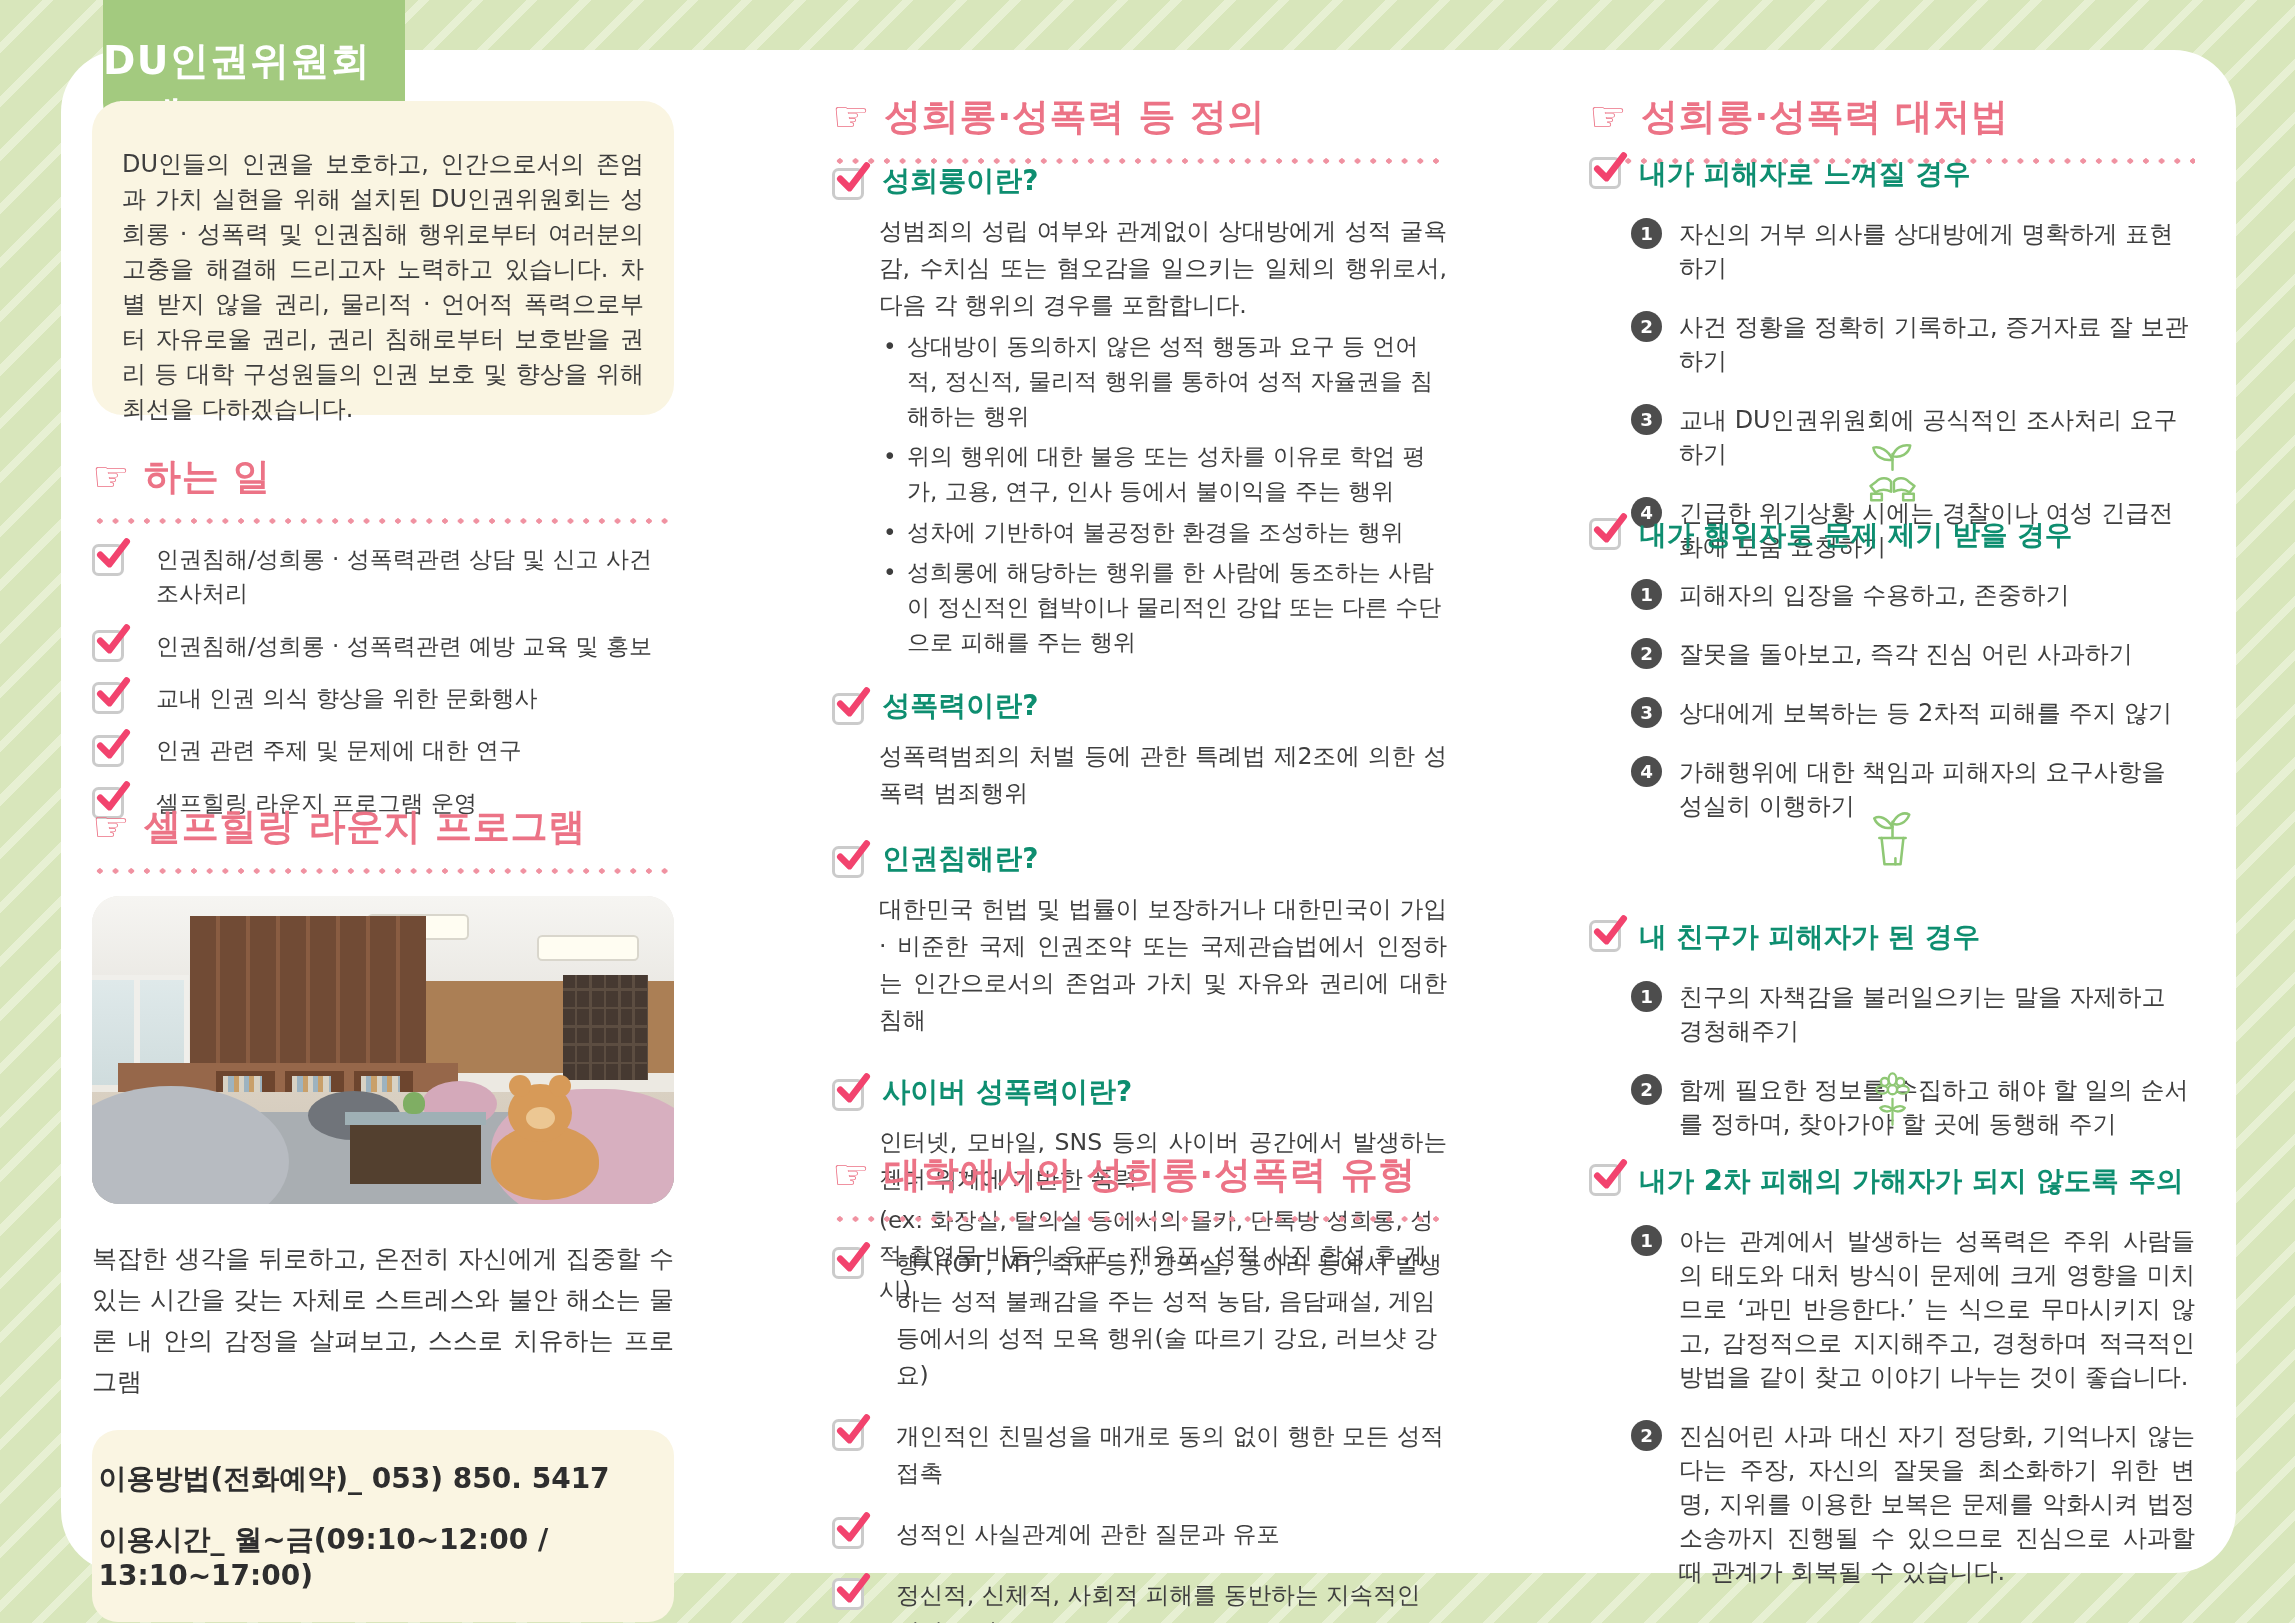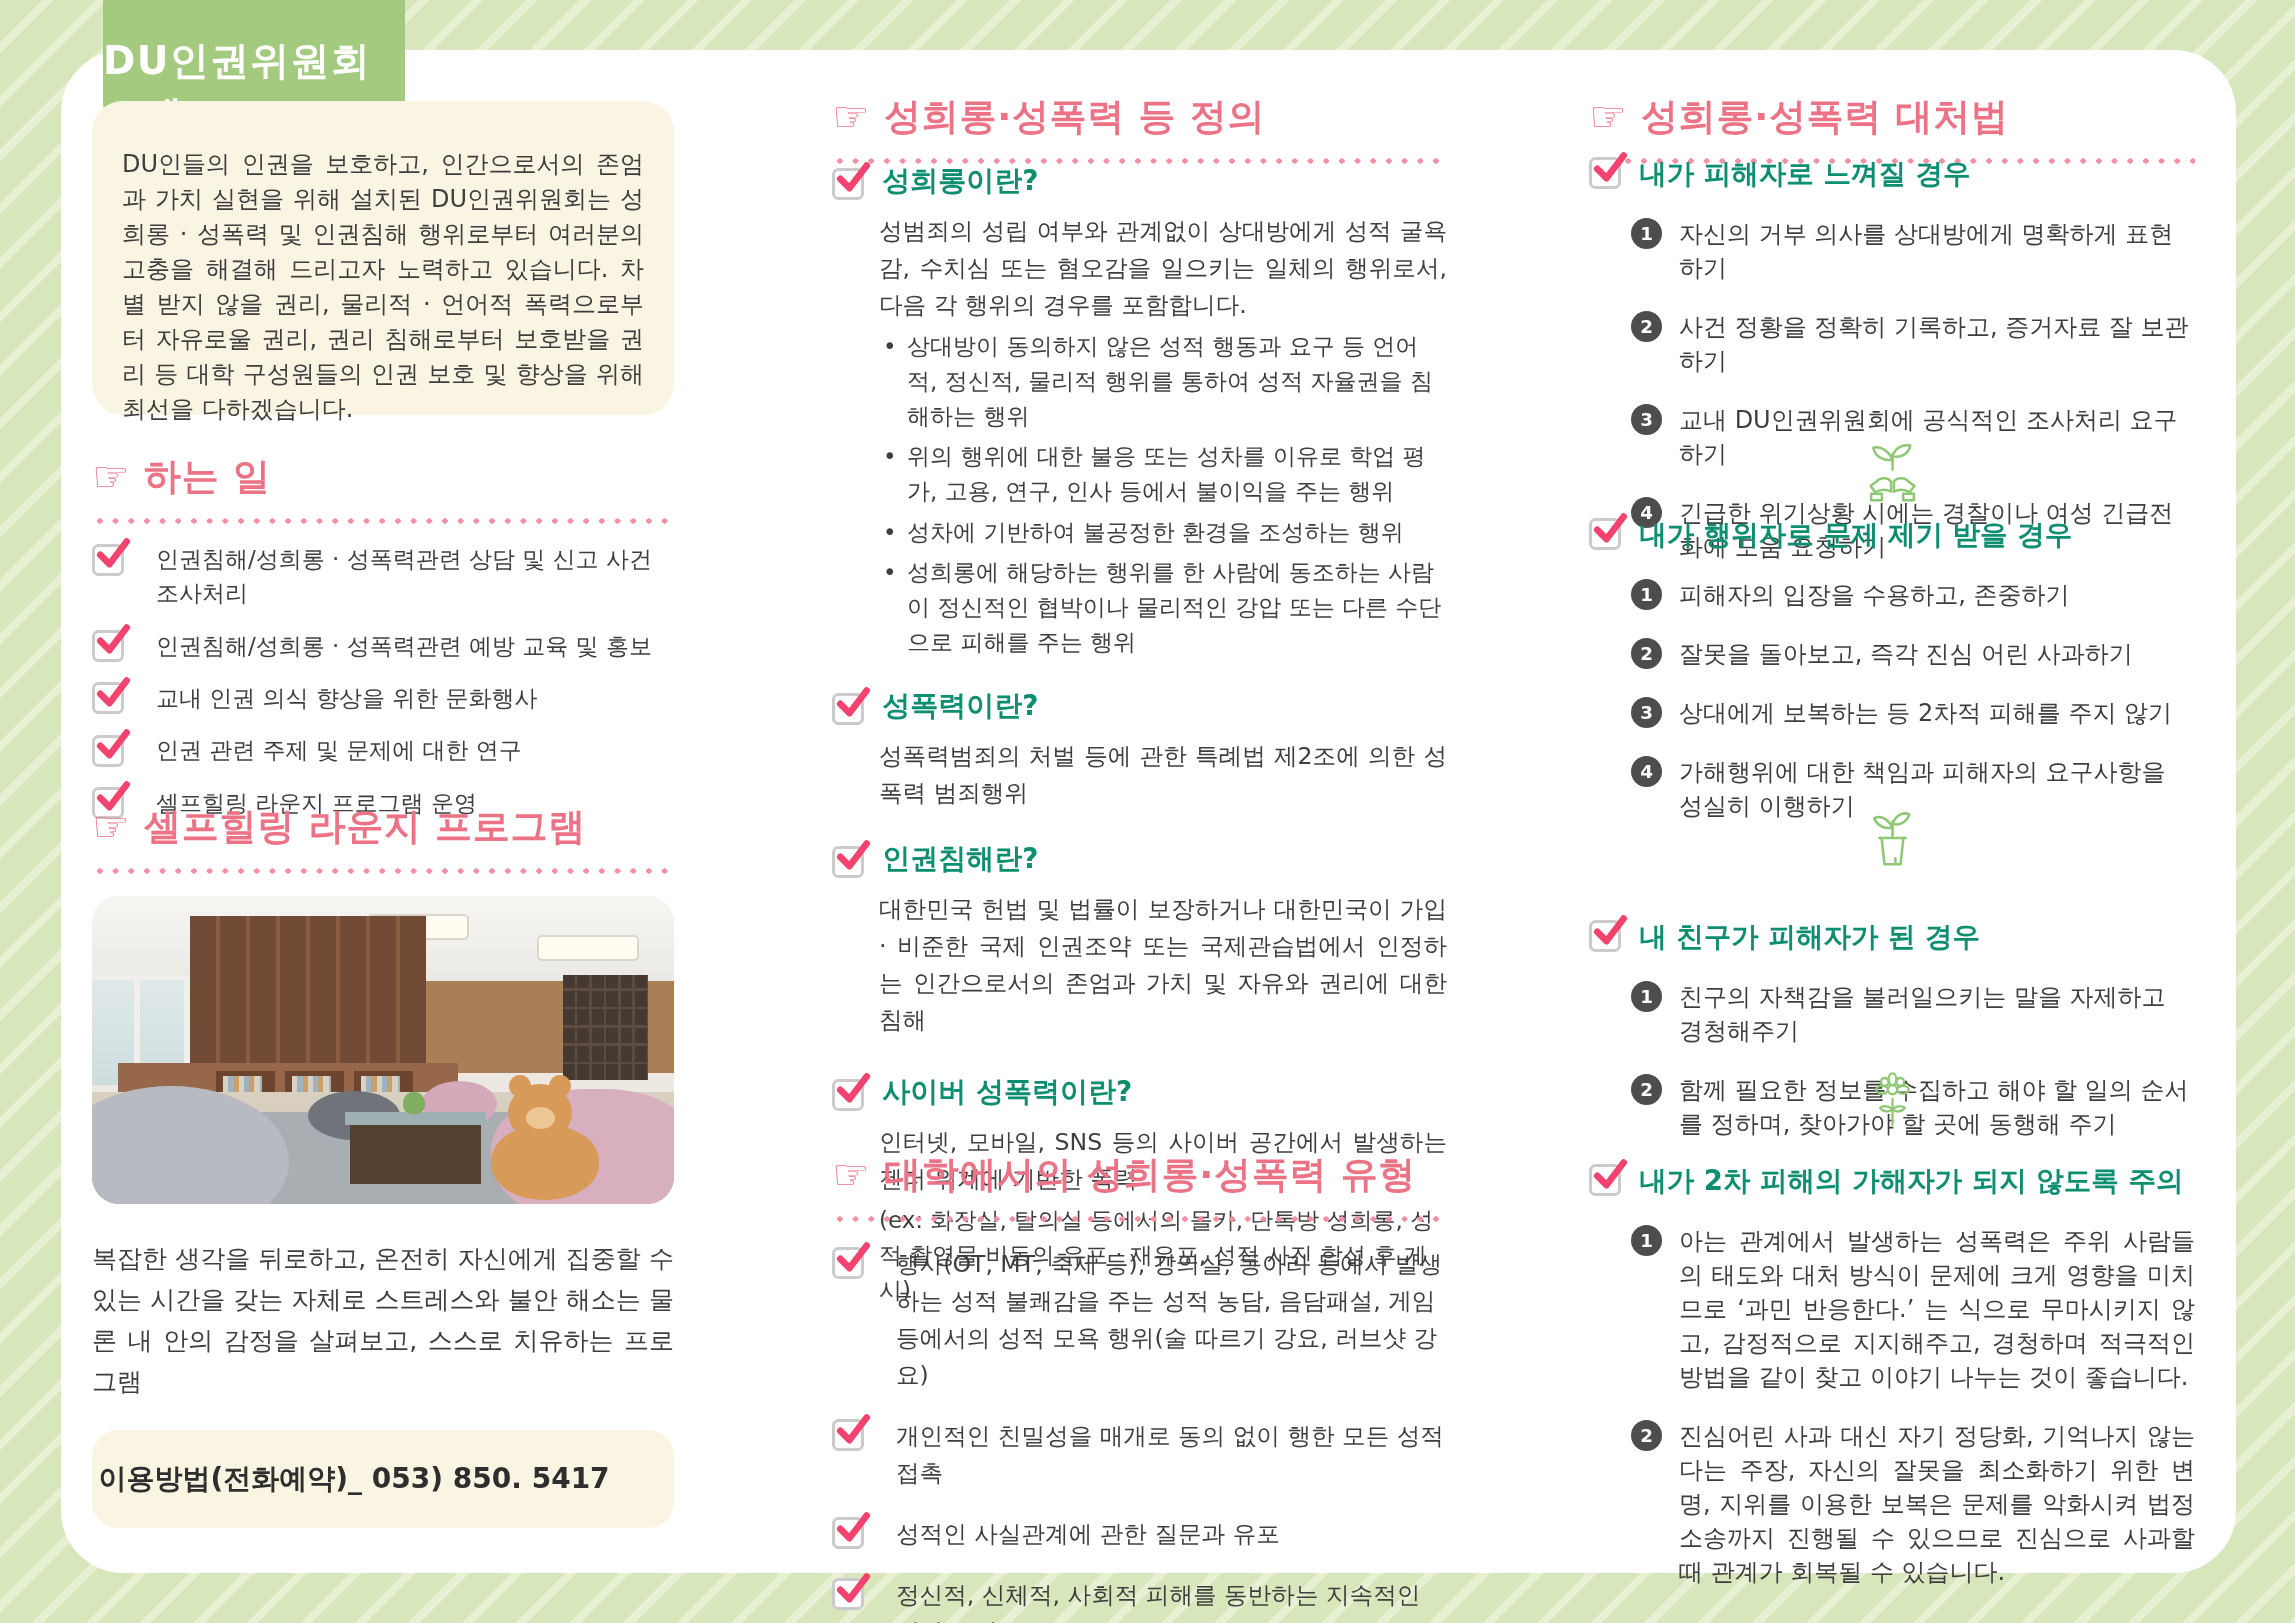--- a/index.html
+++ b/index.html
@@ -222,20 +222,21 @@
         <div class="ph-plant"></div>
         <div class="ph-teddy-body"></div>
         <div class="ph-teddy-head"></div>
         <div class="ph-teddy-muzzle"></div>
       </div>
 
       <div class="lounge-desc">복잡한 생각을 뒤로하고, 온전히 자신에게 집중할 수 있는 시간을 갖는 자체로 스트레스와 불안 해소는 물론 내 안의 감정을 살펴보고, 스스로 치유하는 프로그램</div>
 
       <div class="info-box">
         <div class="l1">이용방법(전화예약)_ 053) 850. 5417</div>
+        <div class="l2">이용시간_ 월~금(09:10~12:00 / 13:10~17:00)</div>
       </div>
 
     </div>
   </div>
 
   <div class="col col-mid">
 
     <div class="mh">
       <div class="sec-head">
         <span class="finger">☞</span>

